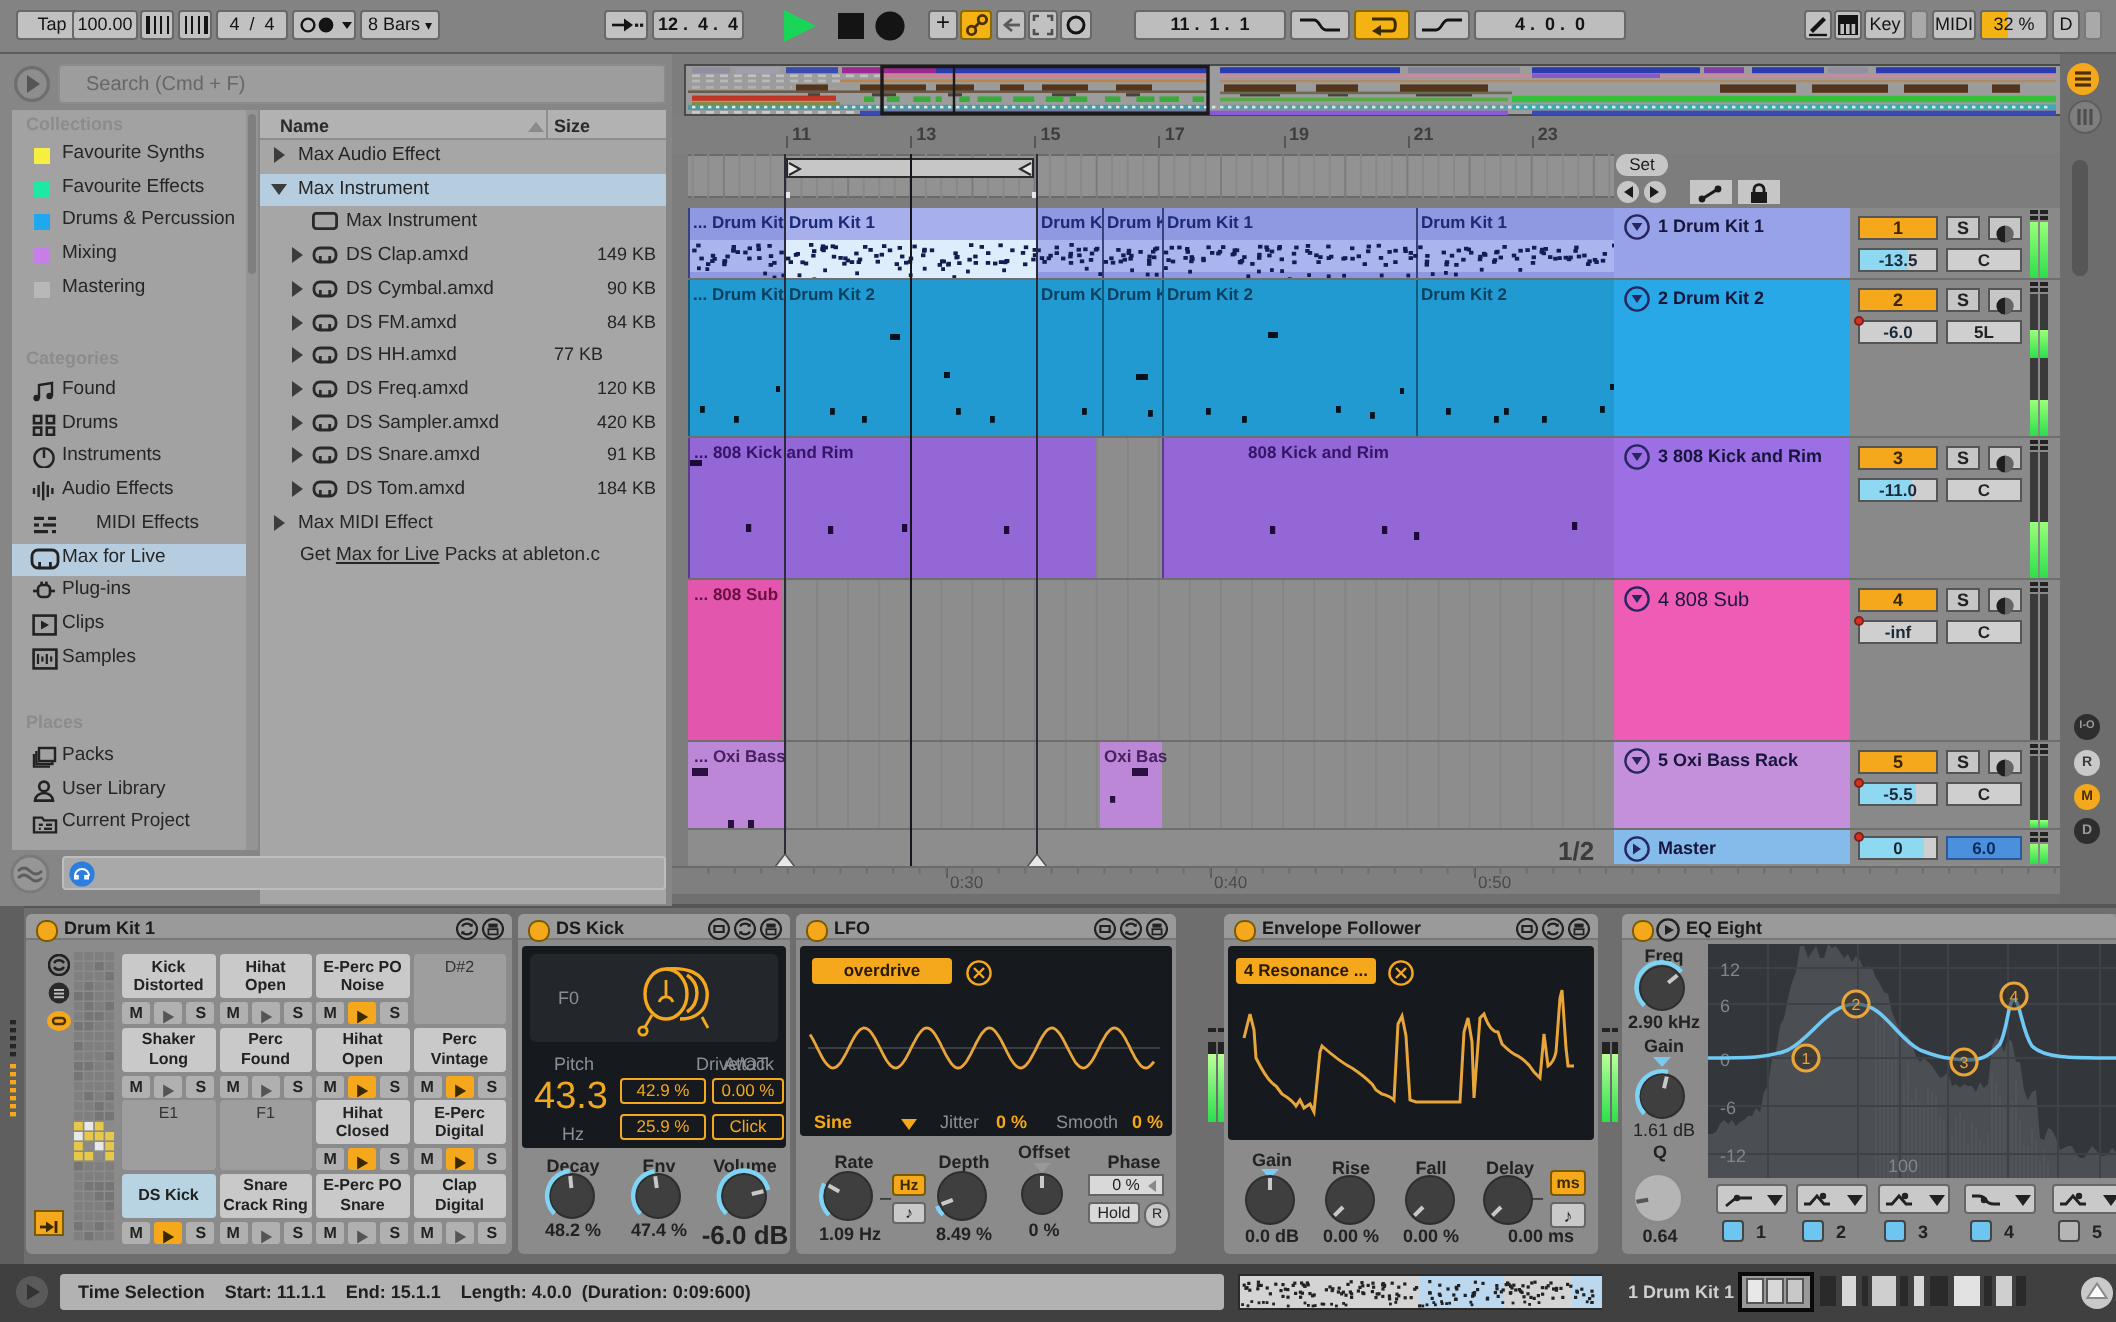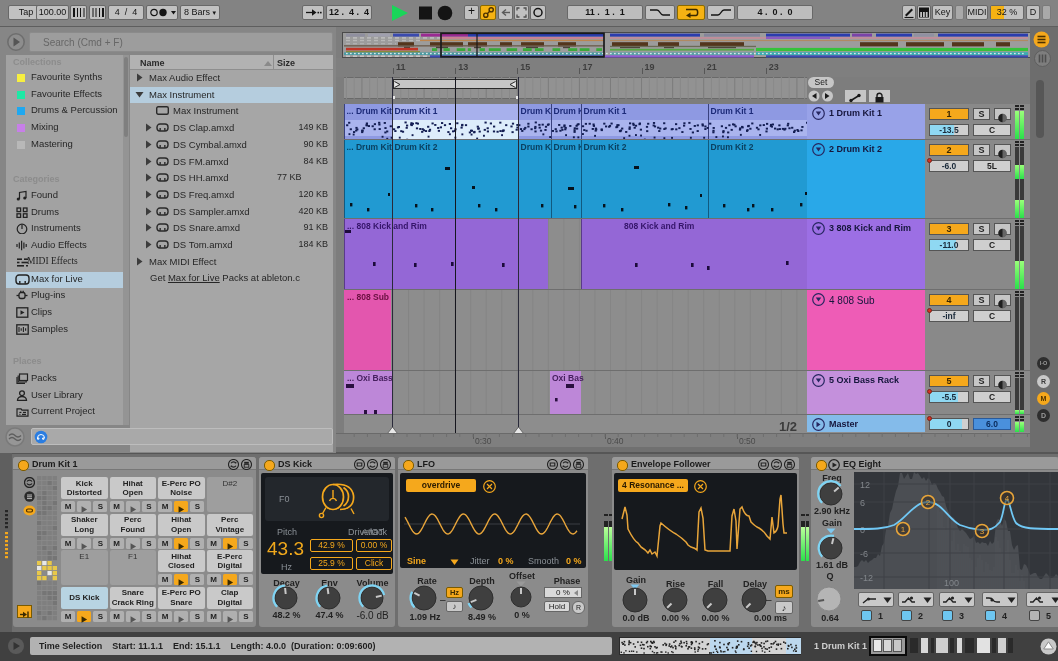--- a/index.html
+++ b/index.html
@@ -1552,21 +1552,21 @@
       <span style="white-space:nowrap;font-size:9px;font-weight:bold;color:#222;">Volume</span>
     </div>
   </div>
 <svg class="abs" style="left:357.5px;top:584px;" width="28" height="28">
     <circle cx="14" cy="14" r="11" fill="#3f3f3f" stroke="#2e2e2e" stroke-width="1"></circle>
     <path d="M5.2 22.8 A12.5 12.5 0 1 1 26.1 11.0" fill="none" stroke="#7ed4f4" stroke-width="2.2"></path>
     <line x1="17.9" y1="13.0" x2="23.7" y2="11.6" stroke="#c8c8c8" stroke-width="2"></line>
   </svg>
 <div class="txt" style="left:371.5px;top:610px;">
     <div style="width:2px;display:flex;justify-content:center;">
-      <span style="white-space:nowrap;font-size:10px;font-weight:normal;color:#222;">-6.0 dB</span>
+      <span style="white-space:nowrap;font-size:13px;font-weight:bold;color:#222;">-6.0 dB</span>
     </div>
   </div>
 <div class="abs" style="left:398px;top:457px;width:190px;height:170px;background:#8b8b8b;border-radius:3px;"></div>
 <div class="abs" style="left:398px;top:457px;width:190px;height:13px;background:#9a9a9a;border-radius:3px 3px 0 0;border-bottom:1px solid #777;box-sizing:border-box;"></div>
 <div class="abs" style="left:403px;top:459.5px;width:9px;height:9px;border-radius:5px;background:#f5a81c;border:1px solid #7a5a00;"></div>
 <div class="txt" style="left:417px;top:459px;font-size:9px;font-weight:bold;color:#1a1a1a;">LFO</div>
 <svg class="abs" style="left:573px;top:459px;" width="11" height="11">
     <circle cx="5.5" cy="5.5" r="5" fill="none" stroke="#222" stroke-width="1.1"></circle>
     <rect x="3.2" y="2.8" width="4.6" height="2" fill="#222"></rect>
     <rect x="3.2" y="5.6" width="4.6" height="2.6" fill="none" stroke="#222" stroke-width="0.9"></rect>
@@ -1799,21 +1799,21 @@
 <svg class="abs" style="left:826px;top:528px;" width="10" height="6">
     <path d="M0.5 0.5 L9.5 0.5 L5 5.5 z" fill="#7ec8f0"></path>
   </svg>
 <svg class="abs" style="left:817px;top:534px;" width="28" height="28">
     <circle cx="14" cy="14" r="11" fill="#3f3f3f" stroke="#2e2e2e" stroke-width="1"></circle>
     <path d="M5.2 22.8 A12.5 12.5 0 0 1 17.0 1.9" fill="none" stroke="#7ed4f4" stroke-width="2.2"></path>
     <line x1="15.0" y1="10.1" x2="16.4" y2="4.3" stroke="#c8c8c8" stroke-width="2"></line>
   </svg>
 <div class="txt" style="left:831px;top:560px;">
     <div style="width:2px;display:flex;justify-content:center;">
-      <span style="white-space:nowrap;font-size:9px;font-weight:bold;color:#222;">1.61 dB</span>
+      <span style="white-space:nowrap;font-size:9px;font-weight:normal;color:#222;">1.61 dB</span>
     </div>
   </div>
 <div class="txt" style="left:829px;top:571px;">
     <div style="width:2px;display:flex;justify-content:center;">
       <span style="white-space:nowrap;font-size:9px;font-weight:bold;color:#222;">Q</span>
     </div>
   </div>
 <svg class="abs" style="left:814px;top:584px;" width="30" height="30">
     <circle cx="15" cy="15" r="12" fill="#b5b5b5" stroke="#8a8a8a" stroke-width="1"></circle>
     <line x1="10.1" y1="15.9" x2="4.2" y2="16.9" stroke="#555" stroke-width="2"></line>
@@ -2335,21 +2335,21 @@
 <svg class="abs" style="left:16px;top:256.79999999999995px;" width="13" height="11">
     <g stroke="#222" stroke-width="1.6">
       <line x1="1" y1="2.2" x2="6" y2="2.2"></line>
       <line x1="8" y1="2.2" x2="12" y2="2.2"></line>
       <line x1="1" y1="5.5" x2="3.5" y2="5.5"></line>
       <line x1="5.5" y1="5.5" x2="12" y2="5.5"></line>
       <line x1="1" y1="8.8" x2="8" y2="8.8"></line>
       <line x1="10" y1="8.8" x2="12" y2="8.8"></line>
     </g>
   </svg>
-<div class="txt" style="left:27px;top:255.79999999999995px;font-size:9.5px;color:#262626;font-family:Liberation Serif, serif;">MIDI Effects</div>
+<div class="txt" style="left:48px;top:255.79999999999995px;font-size:9.5px;color:#262626;">MIDI Effects</div>
 <div class="abs" style="left:6px;top:271.49999999999994px;width:117px;height:16px;background:#b5cdde;"></div>
 <svg class="abs" style="left:15px;top:273.49999999999994px;" width="15" height="11">
     <g fill="none" stroke="#222" stroke-width="1.4">
       <path d="M4 1 h7 a3 3 0 0 1 3 3 v3 a3 3 0 0 1 -3 3 h-7 a3 3 0 0 1 -3 -3 v-3 a3 3 0 0 1 3 -3 z"></path>
       <line x1="4.8" y1="9.8" x2="4.8" y2="7"></line>
       <line x1="10.200000000000001" y1="9.8" x2="10.200000000000001" y2="7"></line>
     </g>
   </svg>
 <div class="txt" style="left:31px;top:272.49999999999994px;font-size:9.5px;color:#262626;">Max for Live</div>
 <svg class="abs" style="left:16px;top:290.19999999999993px;" width="13" height="11">

